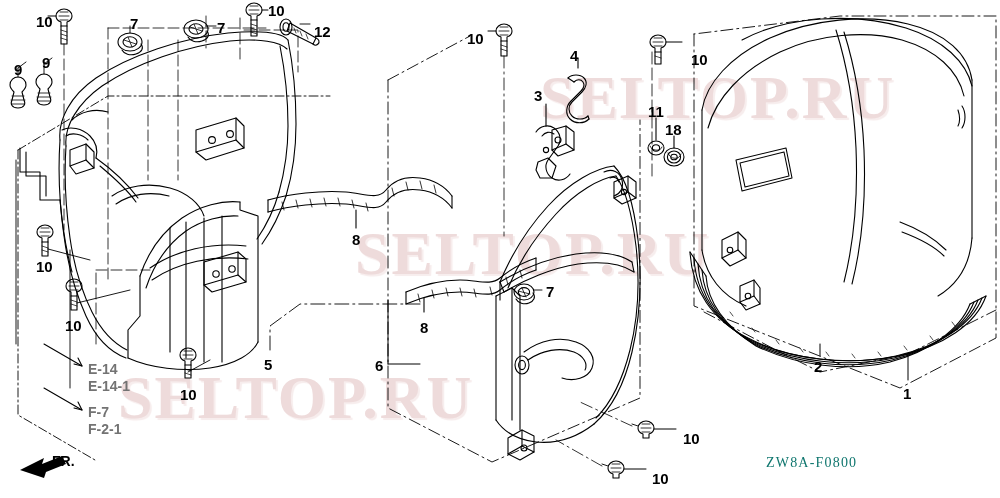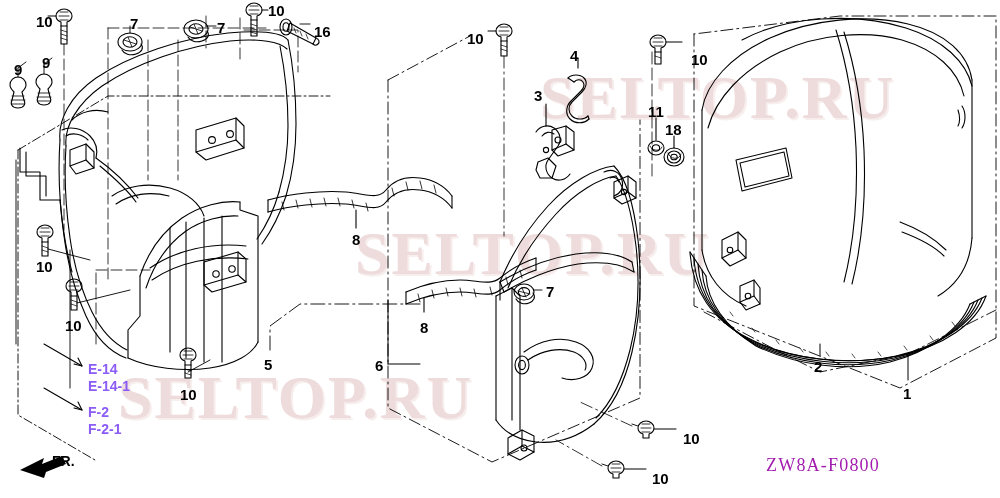--- a/index.html
+++ b/index.html
@@ -45,38 +45,38 @@
     color: #000000;
     white-space: nowrap;
     line-height: 1;
   }
   .callout.num { font-size: 15px; }
   .ref {
     position: absolute;
     font-family: "Liberation Sans", sans-serif;
     font-weight: 700;
     font-size: 14px;
-    color: #8b5cf6;
+    color: #737373;
     white-space: nowrap;
     letter-spacing: 0px;
   }
   .fr-label {
     position: absolute;
     font-family: Liberation Sans, sans-serif;
     font-weight: 700;
     font-size: 14px;
     color: #000000;
     white-space: nowrap;
   }
   .diagcode {
     position: absolute;
     font-family: "Liberation Serif", serif;
-    font-size: 18px;
+    font-size: 14px;
     letter-spacing: 1.2px;
-    color: #a21caf;
+    color: #0f766e;
     white-space: nowrap;
   }
 </style>
 </head>
 <body>
 
 <div id="sheet">
 
   <div id="watermark-layer">
       <div class="wm" style="left: 540px; top: 62px; font-size: 62px; color: rgb(238, 219, 219);">SELTOP.RU</div>
@@ -486,21 +486,21 @@
       </g>
 
     </g>
   </svg>
 
   <div id="callout-layer">
       <div class="callout num" style="left: 36px; top: 14px;">10</div>
       <div class="callout num" style="left: 130px; top: 16px;">7</div>
       <div class="callout num" style="left: 217px; top: 20px;">7</div>
       <div class="callout num" style="left: 268px; top: 3px;">10</div>
-      <div class="callout num" style="left: 314px; top: 24px;">16</div>
+      <div class="callout num" style="left: 314px; top: 24px;">12</div>
       <div class="callout num" style="left: 14px; top: 62px;">9</div>
       <div class="callout num" style="left: 42px; top: 55px;">9</div>
       <div class="callout num" style="left: 467px; top: 31px;">10</div>
       <div class="callout num" style="left: 570px; top: 48px;">4</div>
       <div class="callout num" style="left: 534px; top: 88px;">3</div>
       <div class="callout num" style="left: 691px; top: 52px;">10</div>
       <div class="callout num" style="left: 648px; top: 104px;">11</div>
       <div class="callout num" style="left: 665px; top: 122px;">18</div>
       <div class="callout num" style="left: 352px; top: 232px;">8</div>
       <div class="callout num" style="left: 36px; top: 259px;">10</div>
@@ -511,21 +511,21 @@
       <div class="callout num" style="left: 420px; top: 320px;">8</div>
       <div class="callout num" style="left: 546px; top: 284px;">7</div>
       <div class="callout num" style="left: 683px; top: 431px;">10</div>
       <div class="callout num" style="left: 652px; top: 471px;">10</div>
       <div class="callout num" style="left: 814px; top: 359px;">2</div>
       <div class="callout num" style="left: 903px; top: 386px;">1</div>
     </div>
   <div id="ref-layer">
       <div class="ref" style="left: 88px; top: 361px;">E-14</div>
       <div class="ref" style="left: 88px; top: 378px;">E-14-1</div>
-      <div class="ref" style="left: 88px; top: 404px;">F-2</div>
+      <div class="ref" style="left: 88px; top: 404px;">F-7</div>
       <div class="ref" style="left: 88px; top: 421px;">F-2-1</div>
     </div>
 
   <div class="fr-label" id="fr-label" style="left: 52px; top: 453px;">FR.</div>
 
   <div class="diagcode" style="left:766px; top:455px;">ZW8A-F0800</div>
 
 </div>
 
 </body></html>

